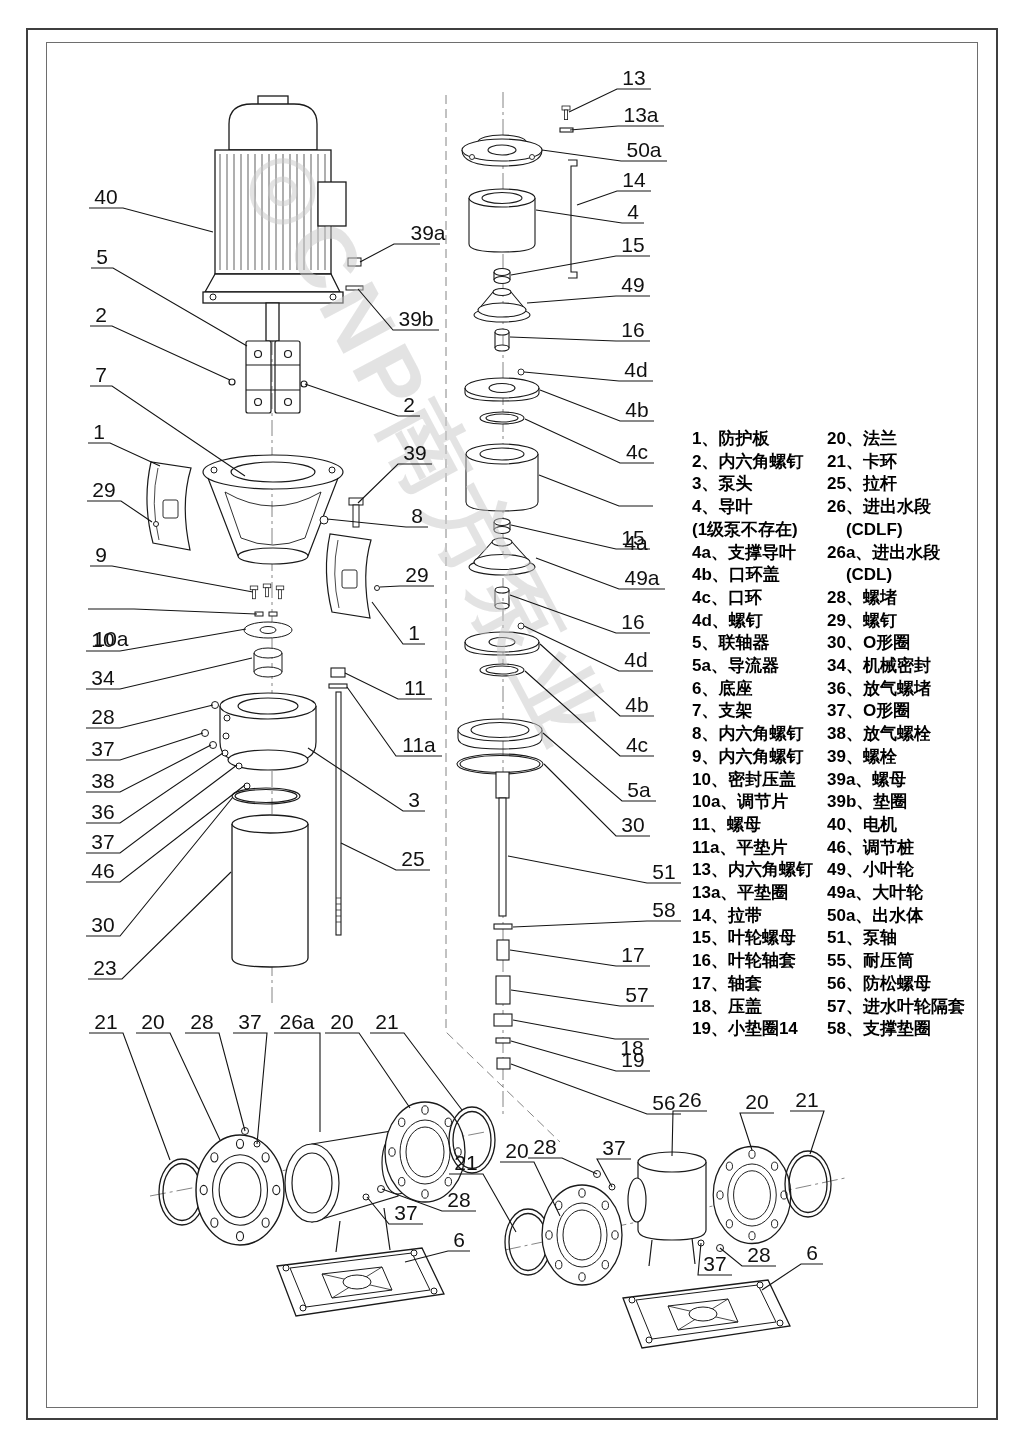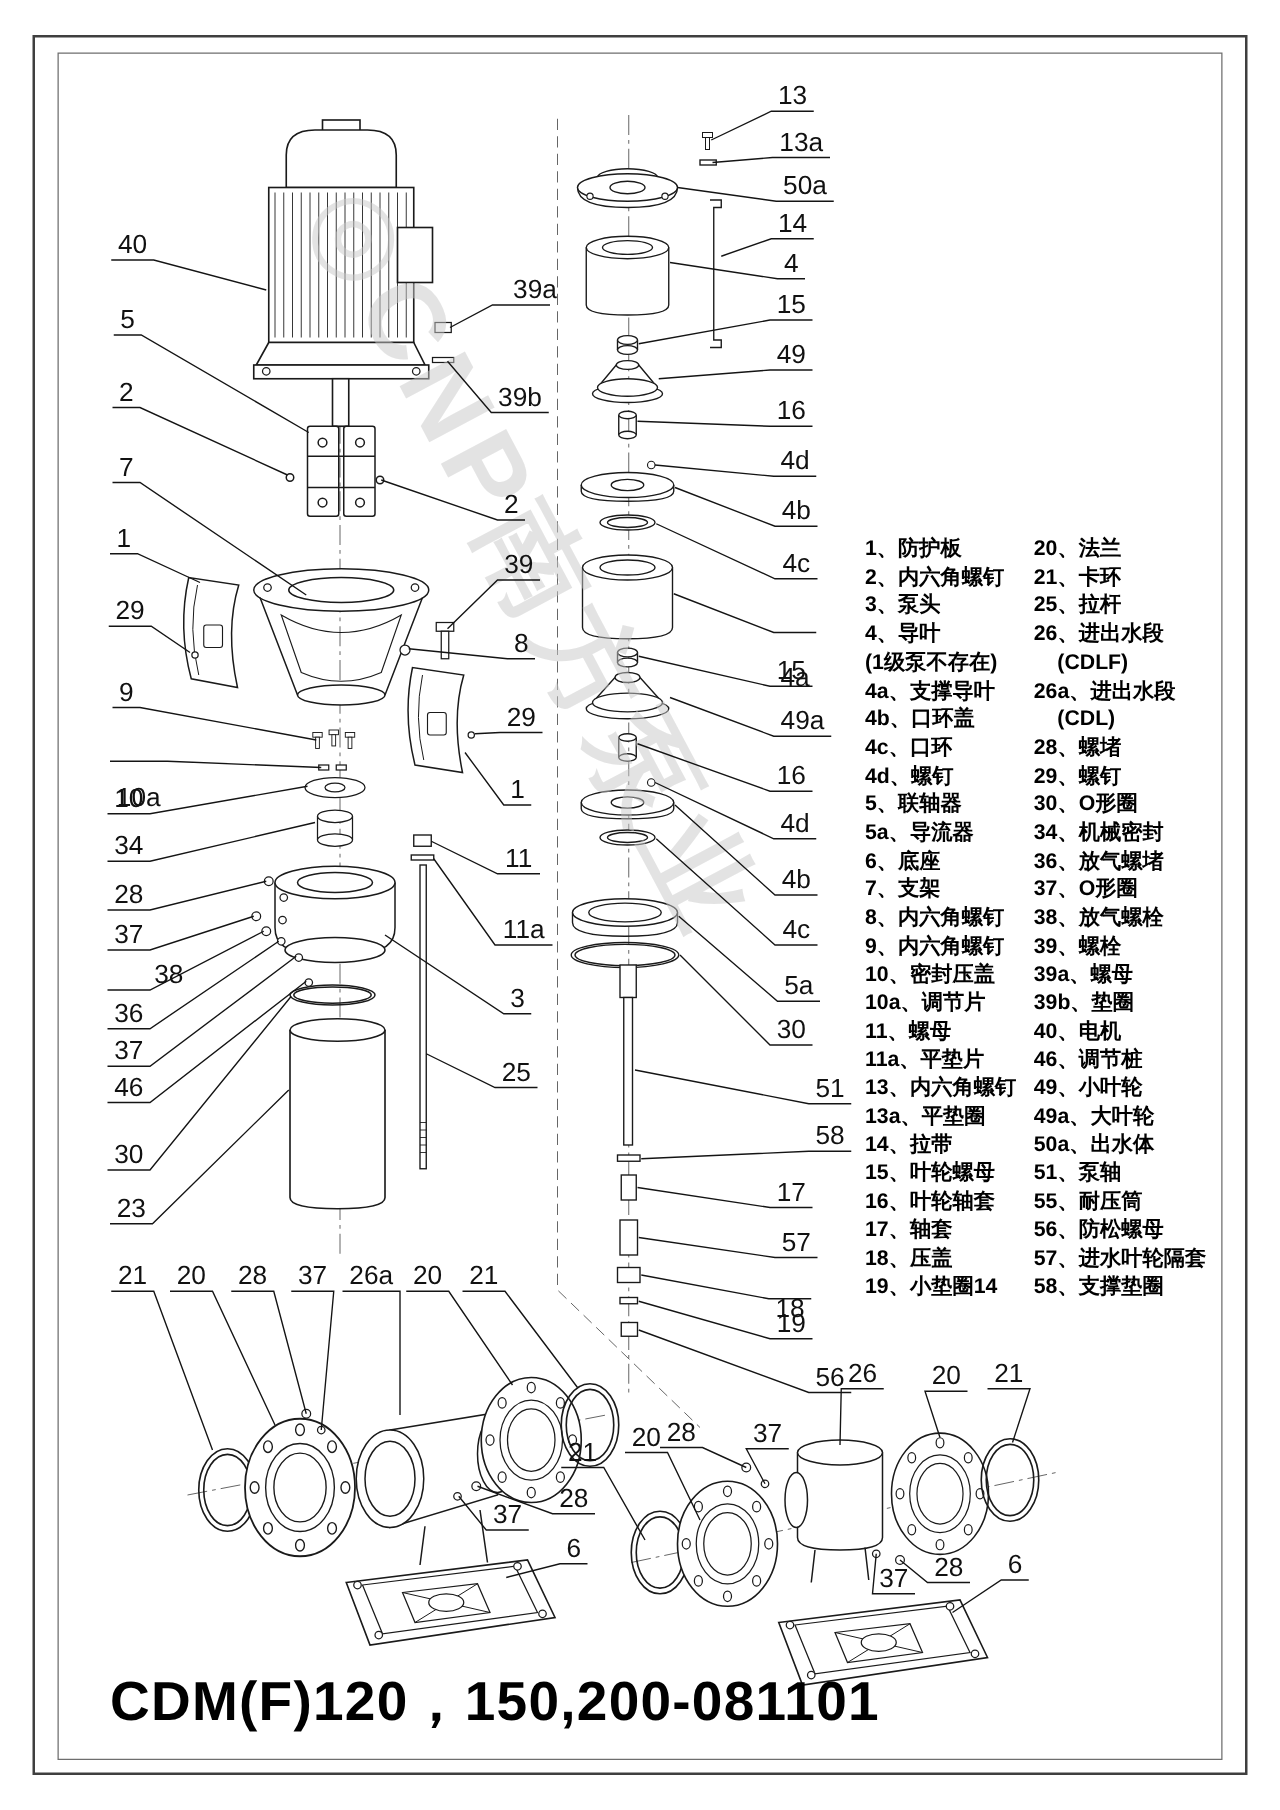--- a/index.html
+++ b/index.html
@@ -369,21 +369,21 @@
       <div class="callout" style="left: 101px; top: 314px;">2</div>
       <div class="callout" style="left: 101px; top: 374px;">7</div>
       <div class="callout" style="left: 99px; top: 431px;">1</div>
       <div class="callout" style="left: 104px; top: 489px;">29</div>
       <div class="callout" style="left: 101px; top: 554px;">9</div>
       <div class="callout" style="left: 111px; top: 597px; margin-top: 41px;">10a</div>
       <div class="callout" style="left: 103px; top: 639px;">10</div>
       <div class="callout" style="left: 103px; top: 677px;">34</div>
       <div class="callout" style="left: 103px; top: 716px;">28</div>
       <div class="callout" style="left: 103px; top: 748px;">37</div>
-      <div class="callout" style="left: 103px; top: 780px; margin-left: 32px;">38</div>
+      <div class="callout" style="left: 103px; top: 780px;">38</div>
       <div class="callout" style="left: 103px; top: 811px; text-align: center;">36</div>
       <div class="callout" style="left: 103px; top: 841px;">37</div>
       <div class="callout" style="left: 103px; top: 870px;">46</div>
       <div class="callout" style="left: 103px; top: 924px;">30</div>
       <div class="callout" style="left: 105px; top: 967px;">23</div>
       <div class="callout" style="left: 106px; top: 1021px;">21</div>
       <div class="callout" style="left: 153px; top: 1021px;">20</div>
       <div class="callout" style="left: 202px; top: 1021px;">28</div>
       <div class="callout" style="left: 250px; top: 1021px;">37</div>
       <div class="callout" style="left: 297px; top: 1021px;">26a</div>
@@ -494,15 +494,14 @@
       <div>49、小叶轮</div>
       <div>49a、大叶轮</div>
       <div>50a、出水体</div>
       <div>51、泵轴</div>
       <div>55、耐压筒</div>
       <div>56、防松螺母</div>
       <div>57、进水叶轮隔套</div>
       <div>58、支撑垫圈</div>
     </div>
 
-  <div class="title">CDM(F)120，150,200-081101</div>
 
 </div>
 
 </body></html>

